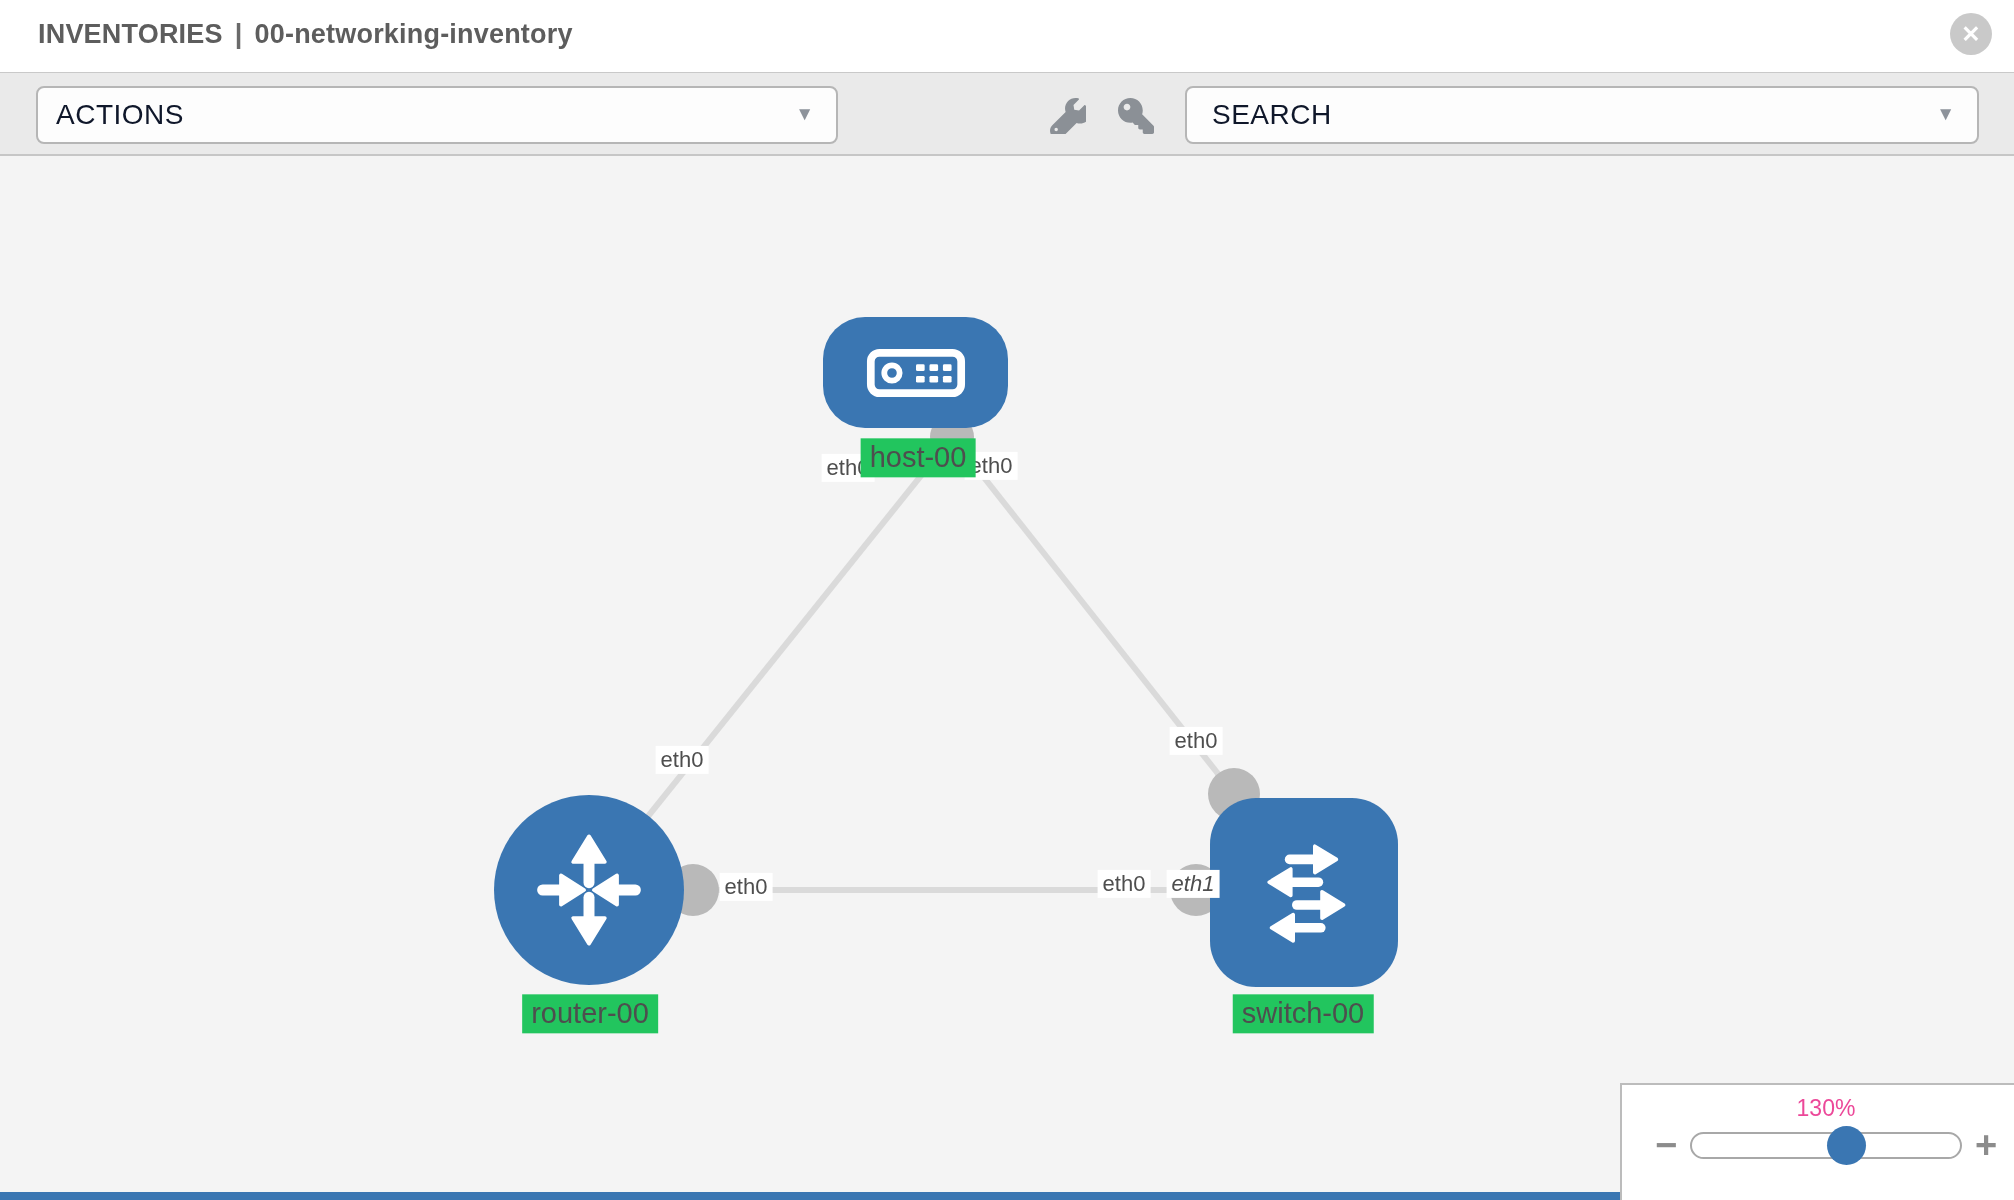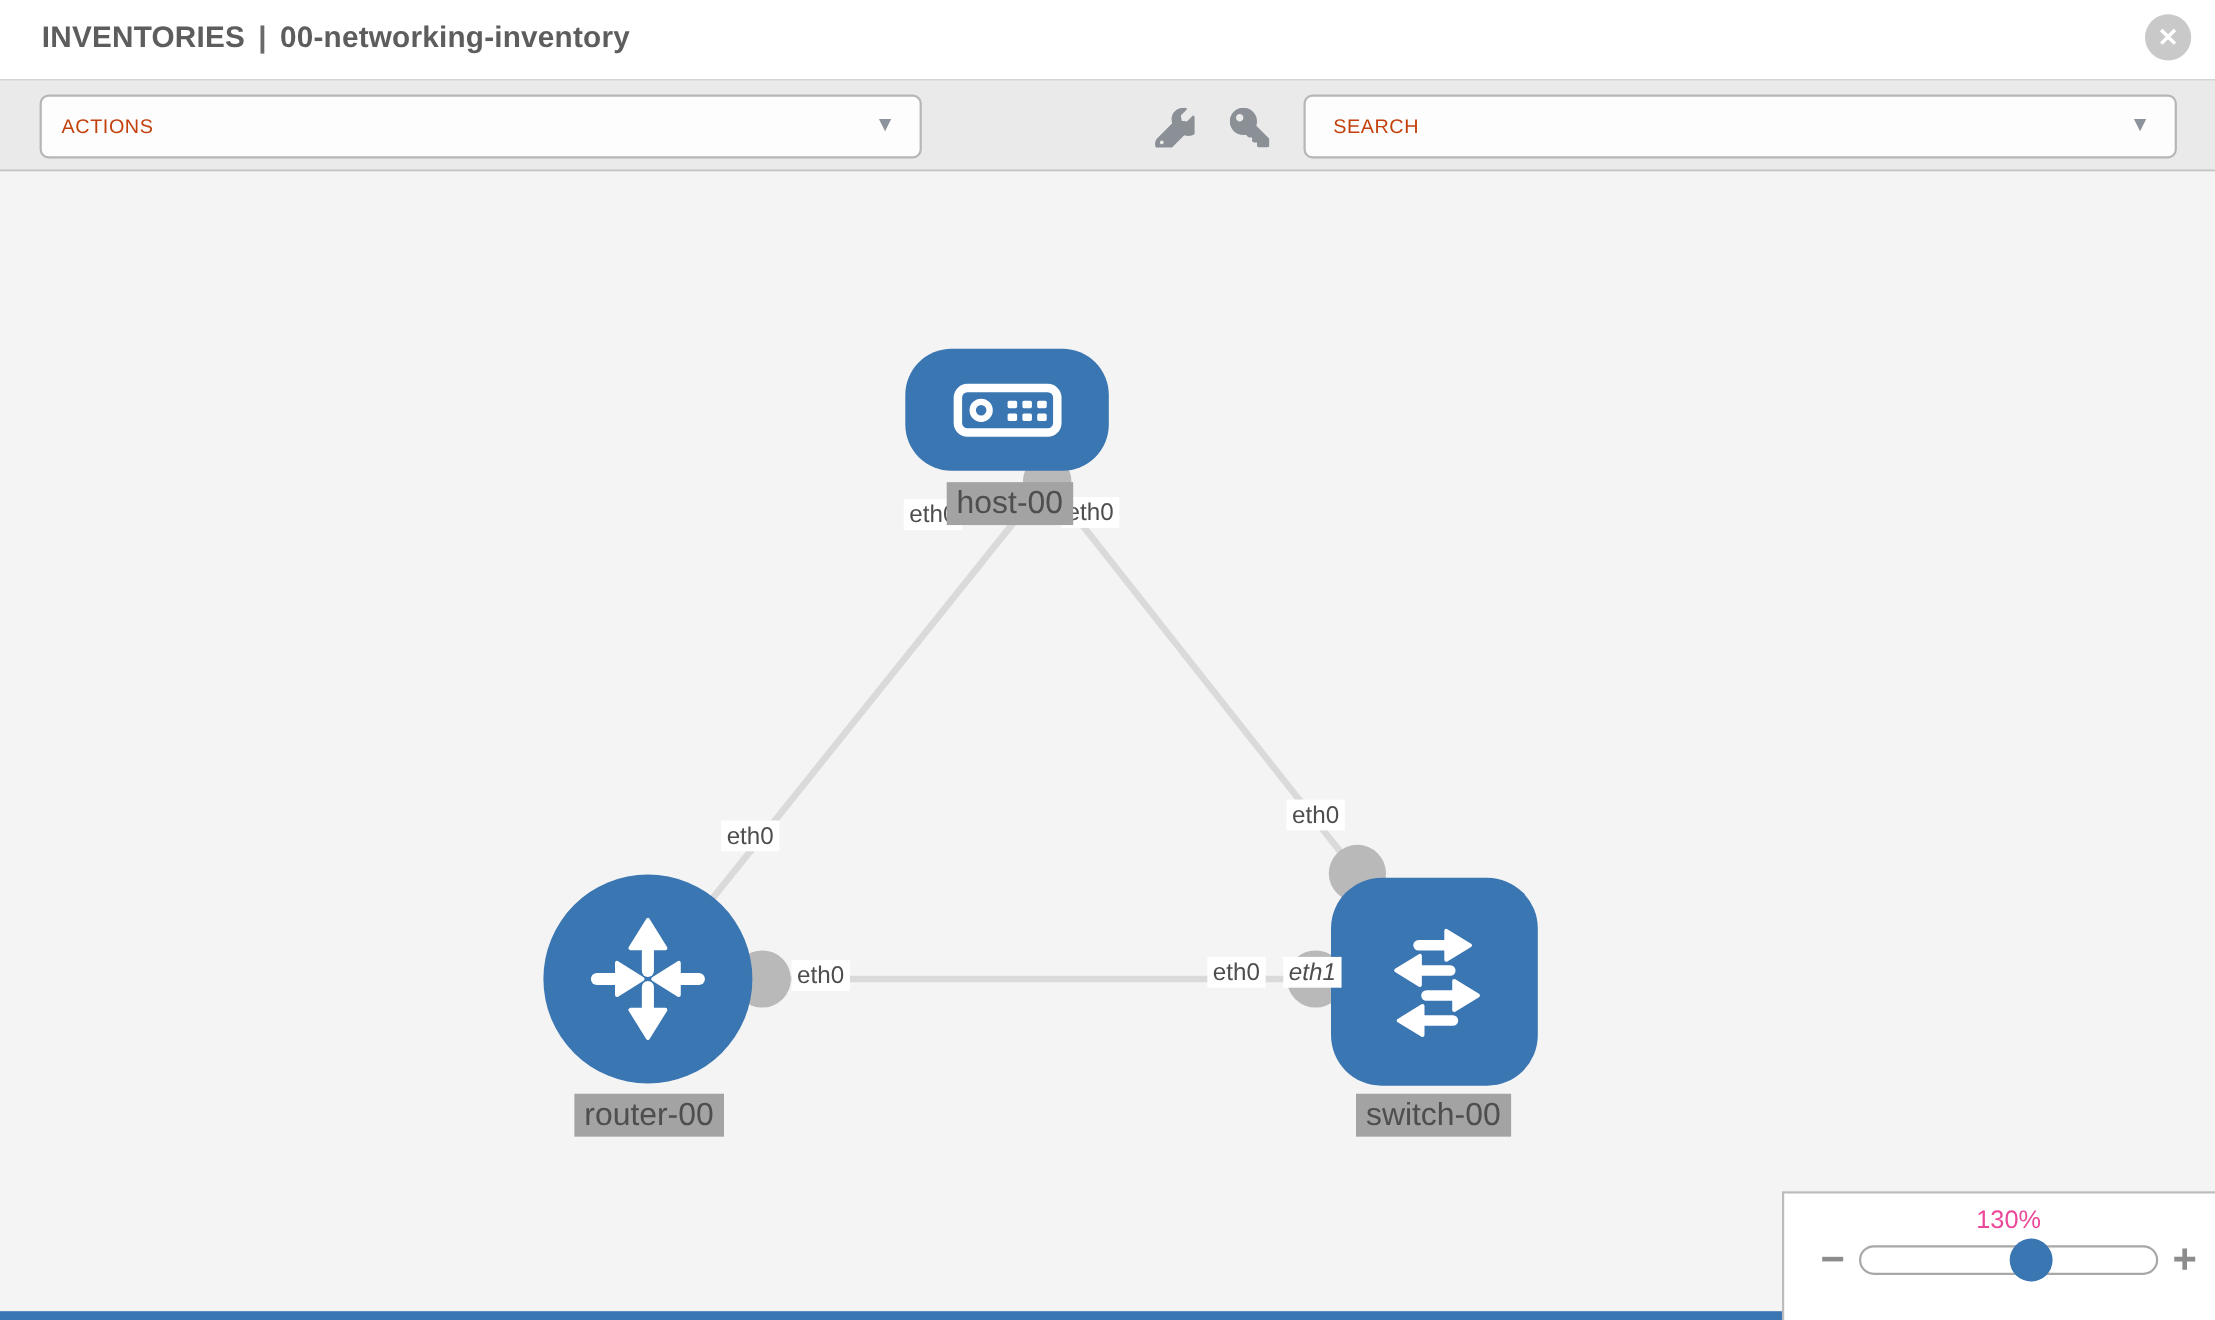--- a/index.html
+++ b/index.html
@@ -35,21 +35,21 @@
     position: absolute; top: 73px; left: 0; width: 2014px; height: 83px;
     background: #eaeaea; border-bottom: 2px solid #c6c6c6;
   }
   .select-box {
     position: absolute; top: 13px; height: 58px;
     background: #fdfdfd; border: 2px solid #b6b6b6; border-radius: 8px;
     display: flex; align-items: center;
     padding: 0 24px 0 18px; cursor: pointer;
   }
   .select-box .ph {
-    font-size: 18px; color: #c2410c; letter-spacing: 0.5px;
+    font-size: 28px; color: #0f172a; letter-spacing: 0.5px;
   }
   .select-box .caret {
     position: absolute; right: 22px; top: 50%; transform: translateY(-54%);
     font-size: 19px; color: #8d939b;
   }
   .select-actions { left: 36px;  width: 802px; }
   .select-search  { left: 1185px; width: 794px; padding-left: 25px; }
   .tool-icon {
     position: absolute; top: 24px; width: 38px; height: 38px; cursor: pointer;
     display: flex; align-items: center; justify-content: center;
@@ -66,21 +66,21 @@
   .links-svg { position: absolute; top: 0; left: 0; z-index: 1; }
 
   .node { position: absolute; z-index: 3; background: var(--accent, #3a76b2); cursor: pointer; }
   .node svg { position: absolute; inset: 0; margin: auto; }
   .node-host   { left: 823px;  top: 161px; width: 185px; height: 111px; border-radius: 42px; }
   .node-router { left: 494px;  top: 639px; width: 190px; height: 190px; border-radius: 50%; }
   .node-switch { left: 1210px; top: 642px; width: 188px; height: 189px; border-radius: 46px; }
 
   .node-label {
     position: absolute; z-index: 5; transform: translate(-50%, -50%);
-    background: #a3a3a3; color: #4e4e4e; font-size: 29px;
+    background: #22c55e; color: #4e4e4e; font-size: 29px;
     padding: 3px 9px; white-space: nowrap; line-height: 1.15;
   }
   .iface-label {
     position: absolute; z-index: 4; transform: translate(-50%, -50%);
     background: #ffffff; color: #4e4e4e; font-size: 22px;
     padding: 2px 5px; white-space: nowrap; line-height: 1.1;
   }
   .iface-front { z-index: 5; }
 
   

